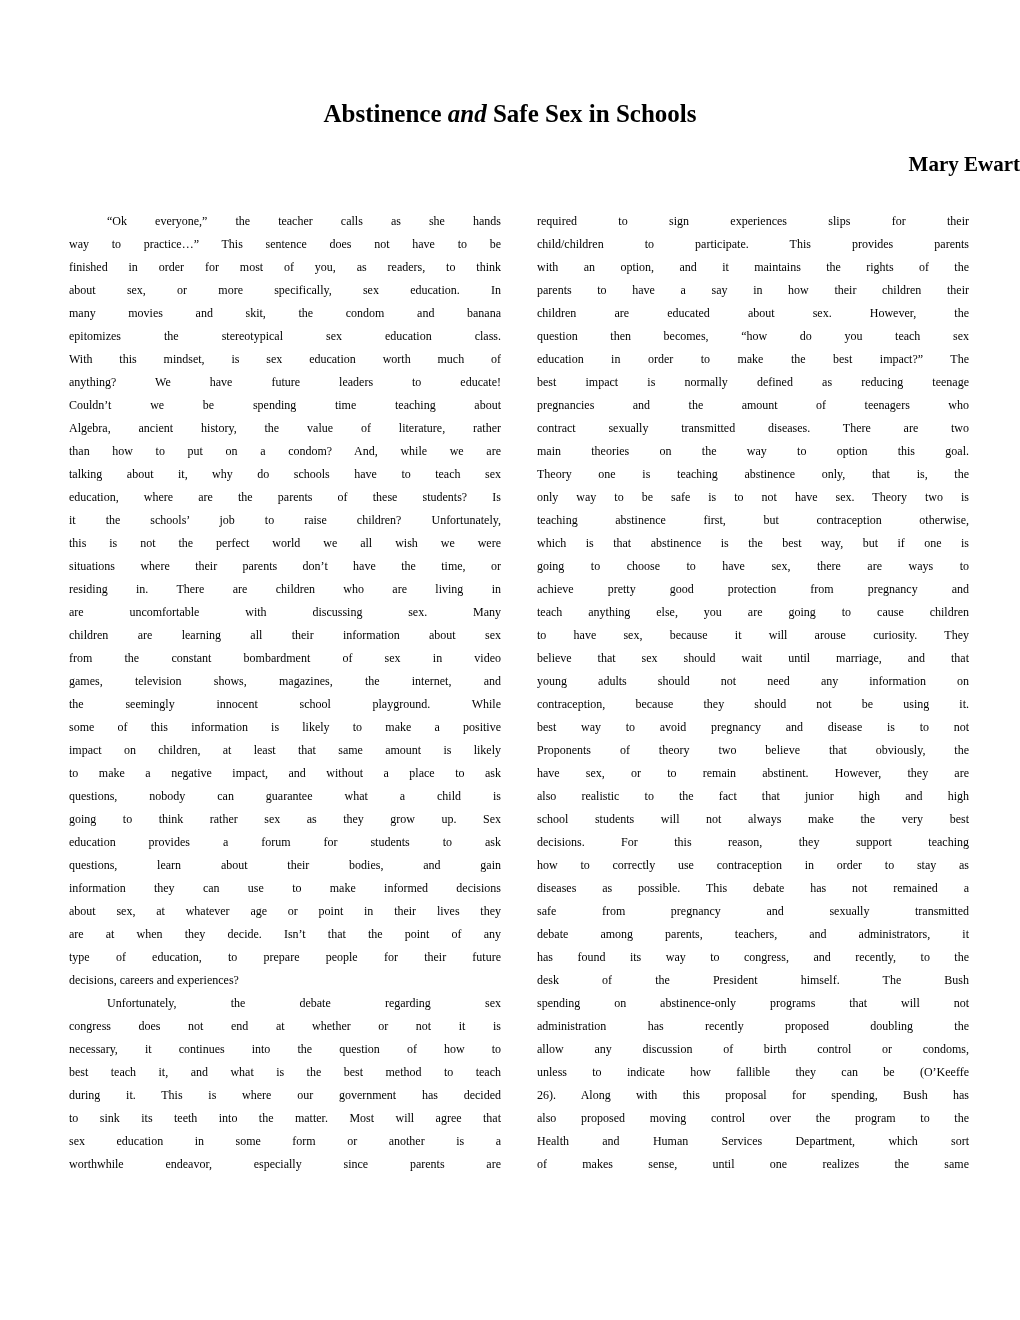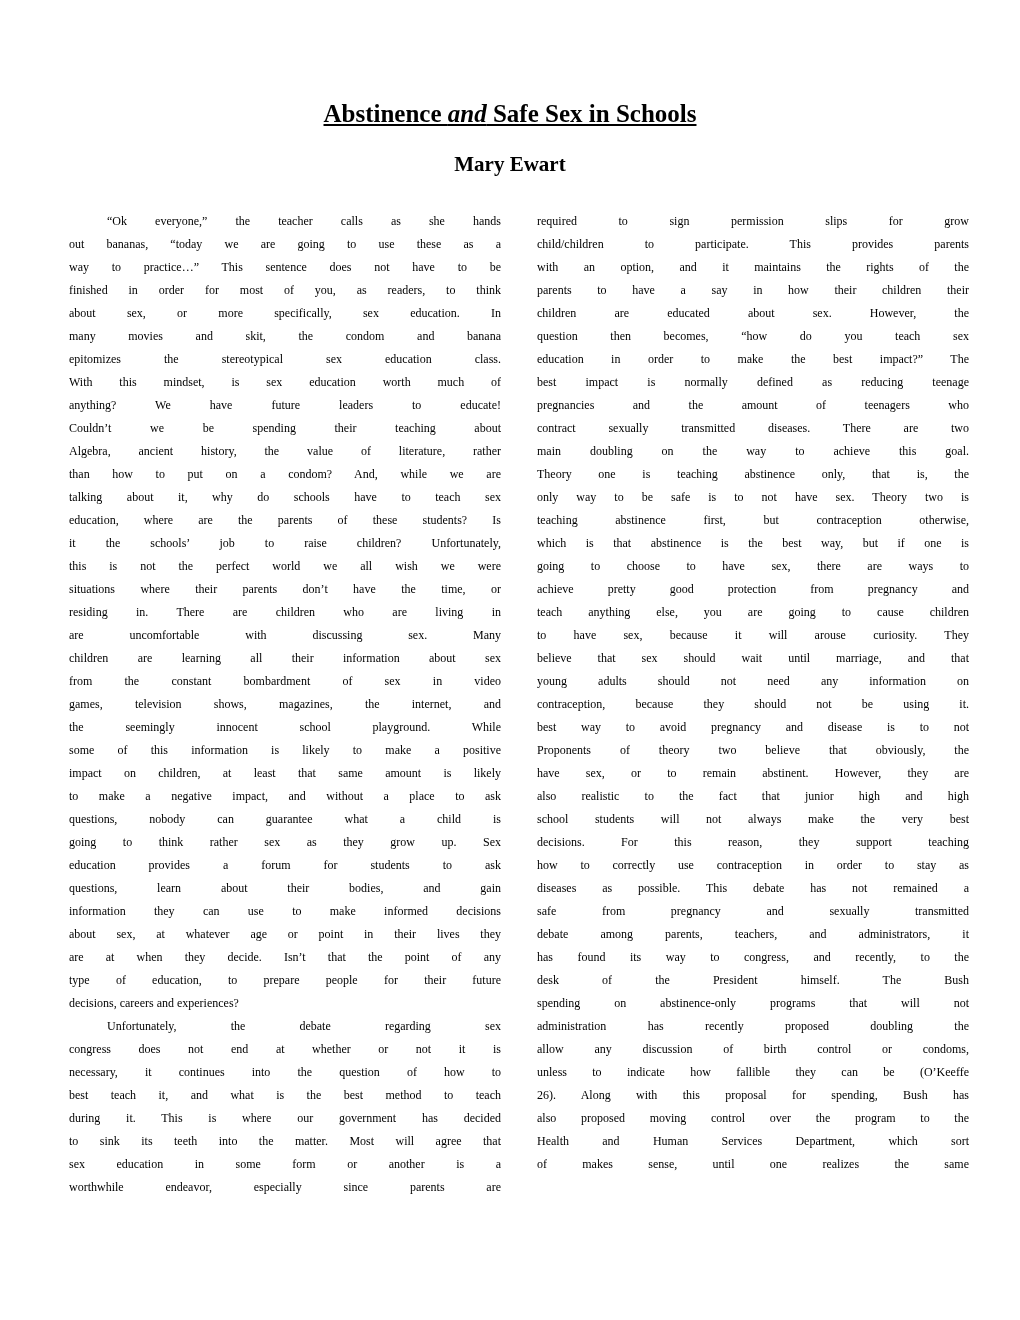--- a/index.html
+++ b/index.html
@@ -1,49 +1,48 @@
 <!DOCTYPE html>
 <html><head>
   <meta charset="utf-8">
   <style>
     html, body { margin: 0; padding: 0; background: #ffffff; }
     body { width: 1020px; height: 1320px; position: relative; overflow: hidden;
            font-family: "Liberation Serif", "DejaVu Serif", serif; color: #000; }
     .title { position: absolute; top: 97px; left: 0; width: 1020px; text-align: center;
              font-size: 25px; font-weight: bold; line-height: 34px; }
     .title em { font-style: italic; }
-    .author { position: absolute; top: 150px; left: 0; width: 1020px; text-align: center;
+    .author { position: absolute; top: 150px; left: 0; width: 1020px; text-align: right;
               font-size: 21px; font-weight: bold; line-height: 28px; }
     .col { position: absolute; top: 210px; width: 432px; font-size: 12px; margin-left: 8px; }
     .col.left { left: 61px; }
     .col.right { left: 529px; }
     .line { display: block; height: 23px; line-height: 23px; white-space: nowrap;
             text-align: justify; text-align-last: justify; }
     .line.last { text-align-last: left; }
     .line.indent { padding-left: 38px; }
   </style>
 </head>
 <body>
 
-<h1 class="title" style="margin:0;text-decoration:underline;">
+<h1 class="title" style="margin:0;">
   <span>Abstinence </span><em>and</em><span> Safe Sex in Schools</span>
 </h1>
 <div class="author">Mary Ewart</div>
 
 <div class="col left" id="leftCol">
     <span class="line indent">“Ok everyone,” the teacher calls as she hands</span>
-    <span class="line">out bananas, “today we are going to use these as a</span>
     <span class="line">way to practice…”  This sentence does not have to be</span>
     <span class="line">finished in order for most of you, as readers, to think</span>
     <span class="line">about sex, or more specifically, sex education.  In</span>
     <span class="line">many movies and skit, the condom and banana</span>
     <span class="line">epitomizes the stereotypical sex education class.</span>
     <span class="line">With this mindset, is sex education worth much of</span>
     <span class="line">anything?  We have future leaders to educate!</span>
-    <span class="line">Couldn’t we be spending their teaching about</span>
+    <span class="line">Couldn’t we be spending time teaching about</span>
     <span class="line">Algebra, ancient history, the value of literature, rather</span>
     <span class="line">than how to put on a condom?  And, while we are</span>
     <span class="line">talking about it, why do schools have to teach sex</span>
     <span class="line">education, where are the parents of these students?  Is</span>
     <span class="line">it the schools’ job to raise children?  Unfortunately,</span>
     <span class="line">this is not the perfect world we all wish we were</span>
     <span class="line">situations where their parents don’t have the time, or</span>
     <span class="line">residing in.  There are children who are living in</span>
     <span class="line">are uncomfortable with discussing sex.  Many</span>
     <span class="line">children are learning all their information about sex</span>
@@ -65,31 +64,31 @@
     <span class="line indent">Unfortunately, the debate regarding sex</span>
     <span class="line">congress does not end at whether or not it is</span>
     <span class="line">necessary, it continues into the question of how to</span>
     <span class="line">best teach it, and what is the best method to teach</span>
     <span class="line">during it.  This is where our government has decided</span>
     <span class="line">to sink its teeth into the matter.  Most will agree that</span>
     <span class="line">sex education in some form or another is a</span>
     <span class="line">worthwhile endeavor, especially since parents are</span>
   </div>
 <div class="col right" id="rightCol">
-    <span class="line">required to sign permission slips for grow</span>
+    <span class="line">required to sign experiences slips for their</span>
     <span class="line">child/children to participate.  This provides parents</span>
     <span class="line">with an option, and it maintains the rights of the</span>
     <span class="line">parents to have a say in how their children their</span>
     <span class="line">children are educated about sex.  However, the</span>
     <span class="line">question then becomes, “how do you teach sex</span>
     <span class="line">education in order to make the best impact?”  The</span>
     <span class="line">best impact is normally defined as reducing teenage</span>
     <span class="line">pregnancies and the amount of teenagers who</span>
     <span class="line">contract sexually transmitted diseases.  There are two</span>
-    <span class="line">main doubling on the way to achieve this goal.</span>
+    <span class="line">main theories on the way to option this goal.</span>
     <span class="line">Theory one is teaching abstinence only, that is, the</span>
     <span class="line">only way to be safe is to not have sex.  Theory two is</span>
     <span class="line">teaching abstinence first, but contraception otherwise,</span>
     <span class="line">which is that abstinence is the best way, but if one is</span>
     <span class="line">going to choose to have sex, there are ways to</span>
     <span class="line">achieve pretty good protection from pregnancy and</span>
     <span class="line">teach anything else, you are going to cause children</span>
     <span class="line">to have sex, because it will arouse curiosity.  They</span>
     <span class="line">believe that sex should wait until marriage, and that</span>
     <span class="line">young adults should not need any information on</span>

